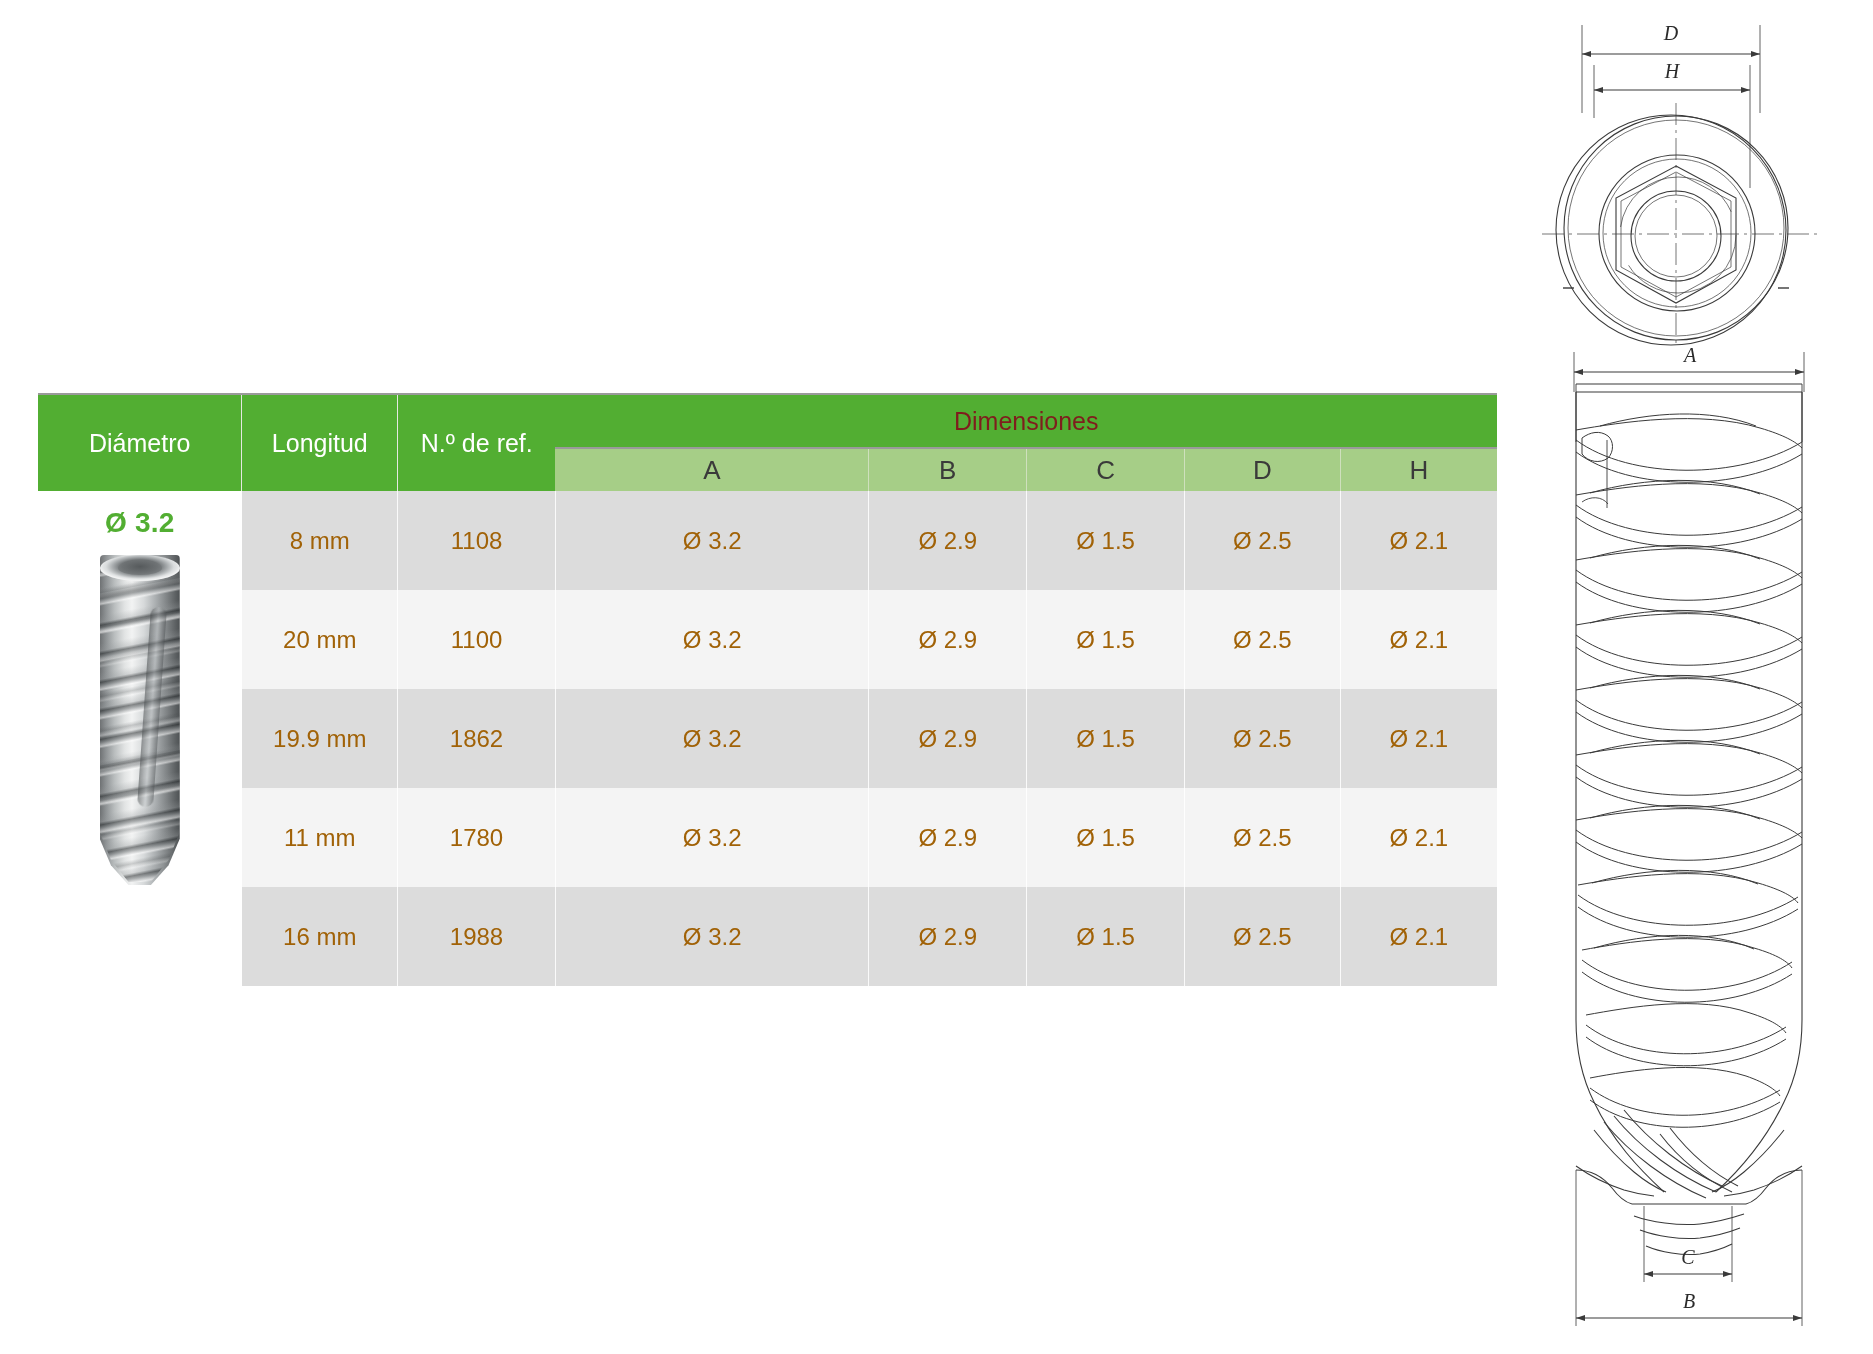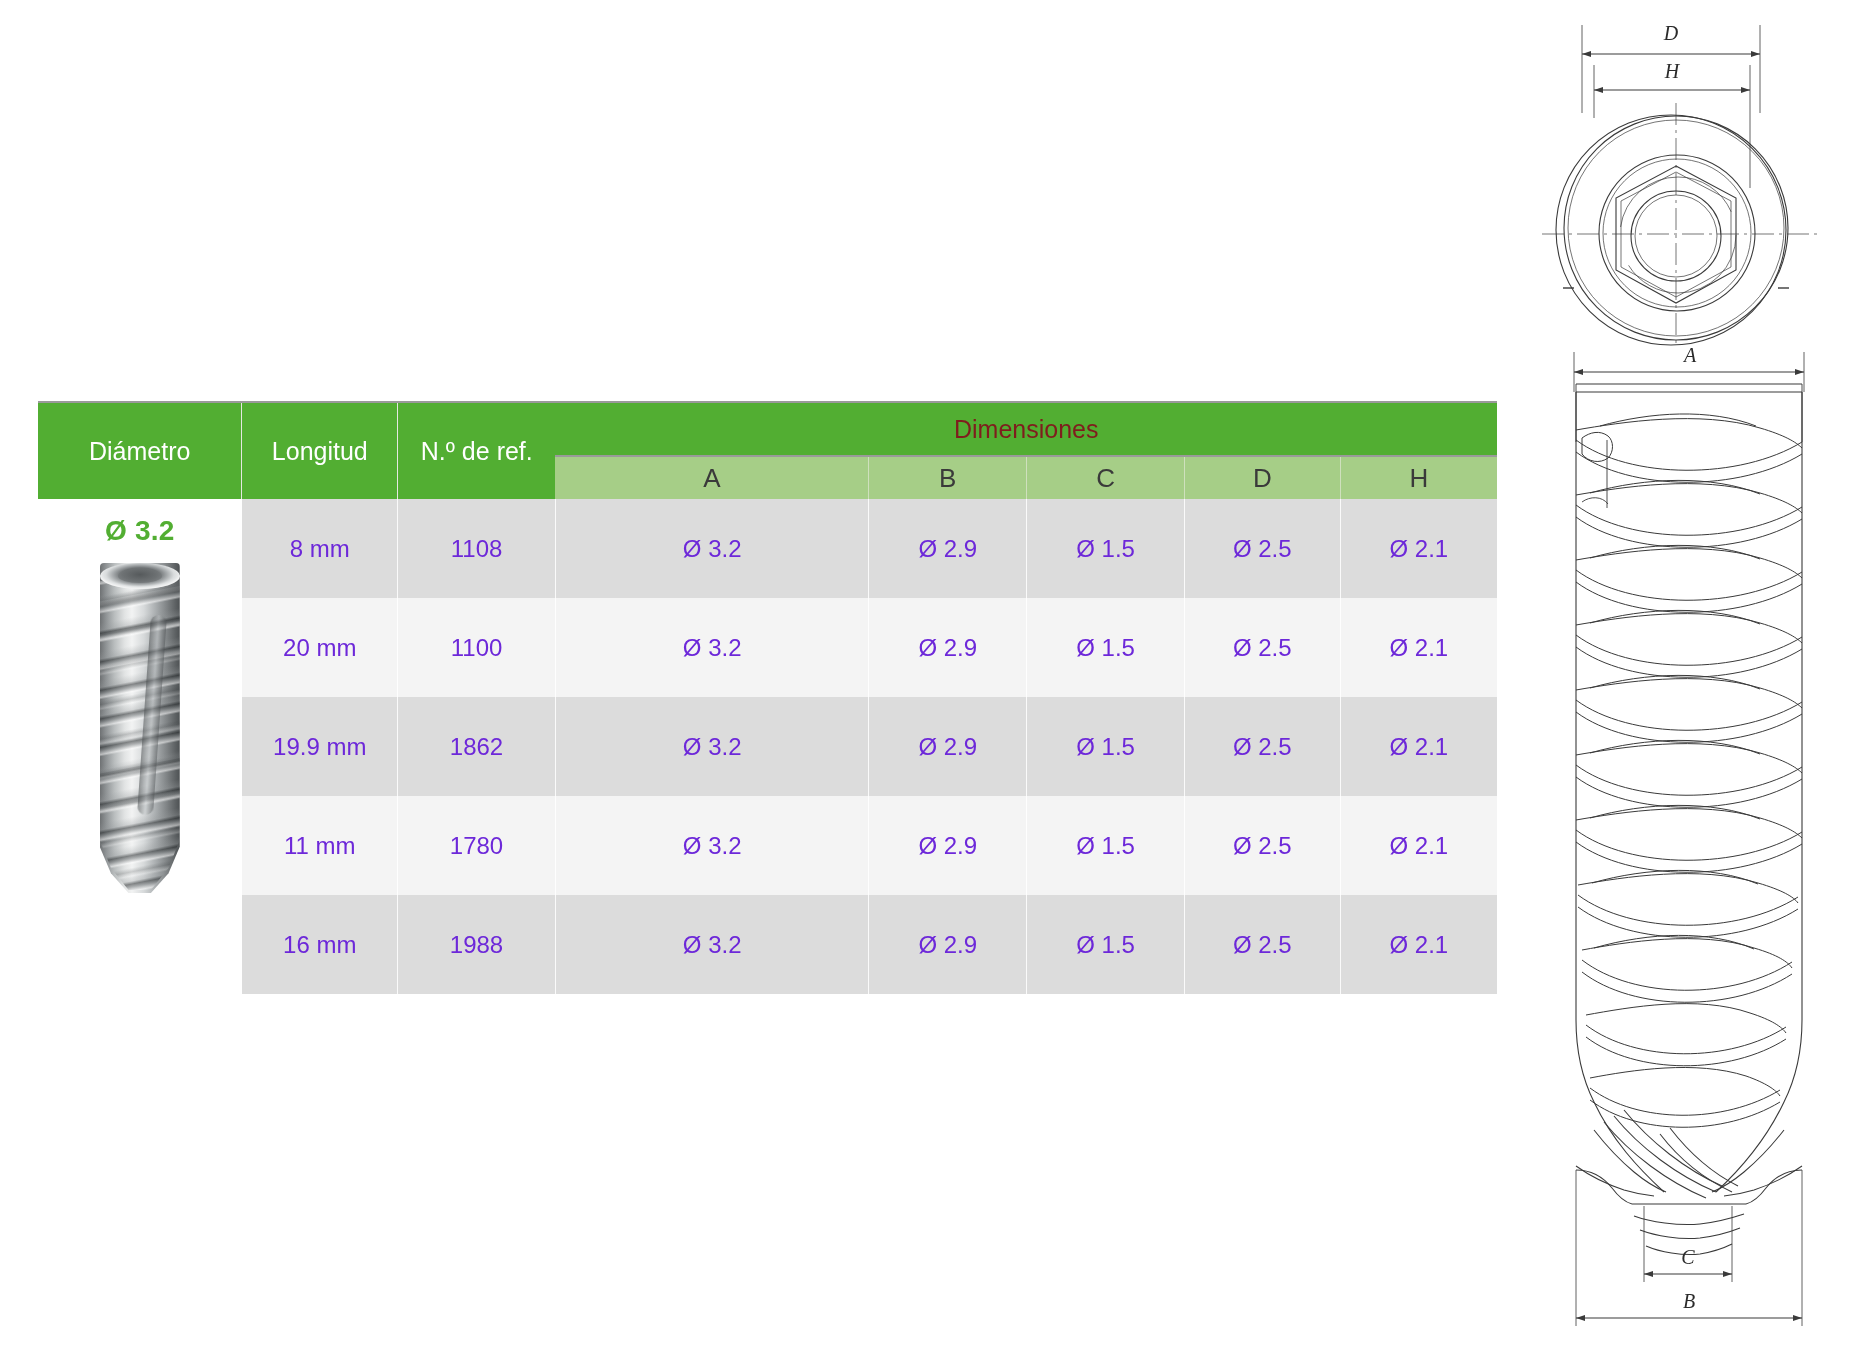--- a/index.html
+++ b/index.html
@@ -11,21 +11,20 @@
     position:relative;
   }
 
   
   #spec-table{
     position:absolute;
     left:38px; top:393px;
     width:1459px;
     border-collapse:collapse;
     table-layout:fixed;
-    margin-top:8px;
   }
   #spec-table td,#spec-table th{padding:0;margin:0;}
 
   .hdr-main{
     background:#52ae32;
     color:#ffffff;
     font-size:25px;
     font-weight:400;
     text-align:center;
     vertical-align:middle;
@@ -65,21 +64,21 @@
     font-size:28px;
     font-weight:700;
     letter-spacing:.2px;
     margin-bottom:16px;
   }
 
   .cell{
     text-align:center;
     vertical-align:middle;
     font-size:24px;
-    color:#6d28d9;
+    color:#a16207;
     height:99px;
     border-right:1px solid rgba(255,255,255,.85);
   }
   .cell:last-child{border-right:none;}
   tr.band-a .cell{background:#dcdcdc;}
   tr.band-b .cell{background:#f4f4f4;}
 
   
   .implant-photo{
     width:92px;height:330px;

